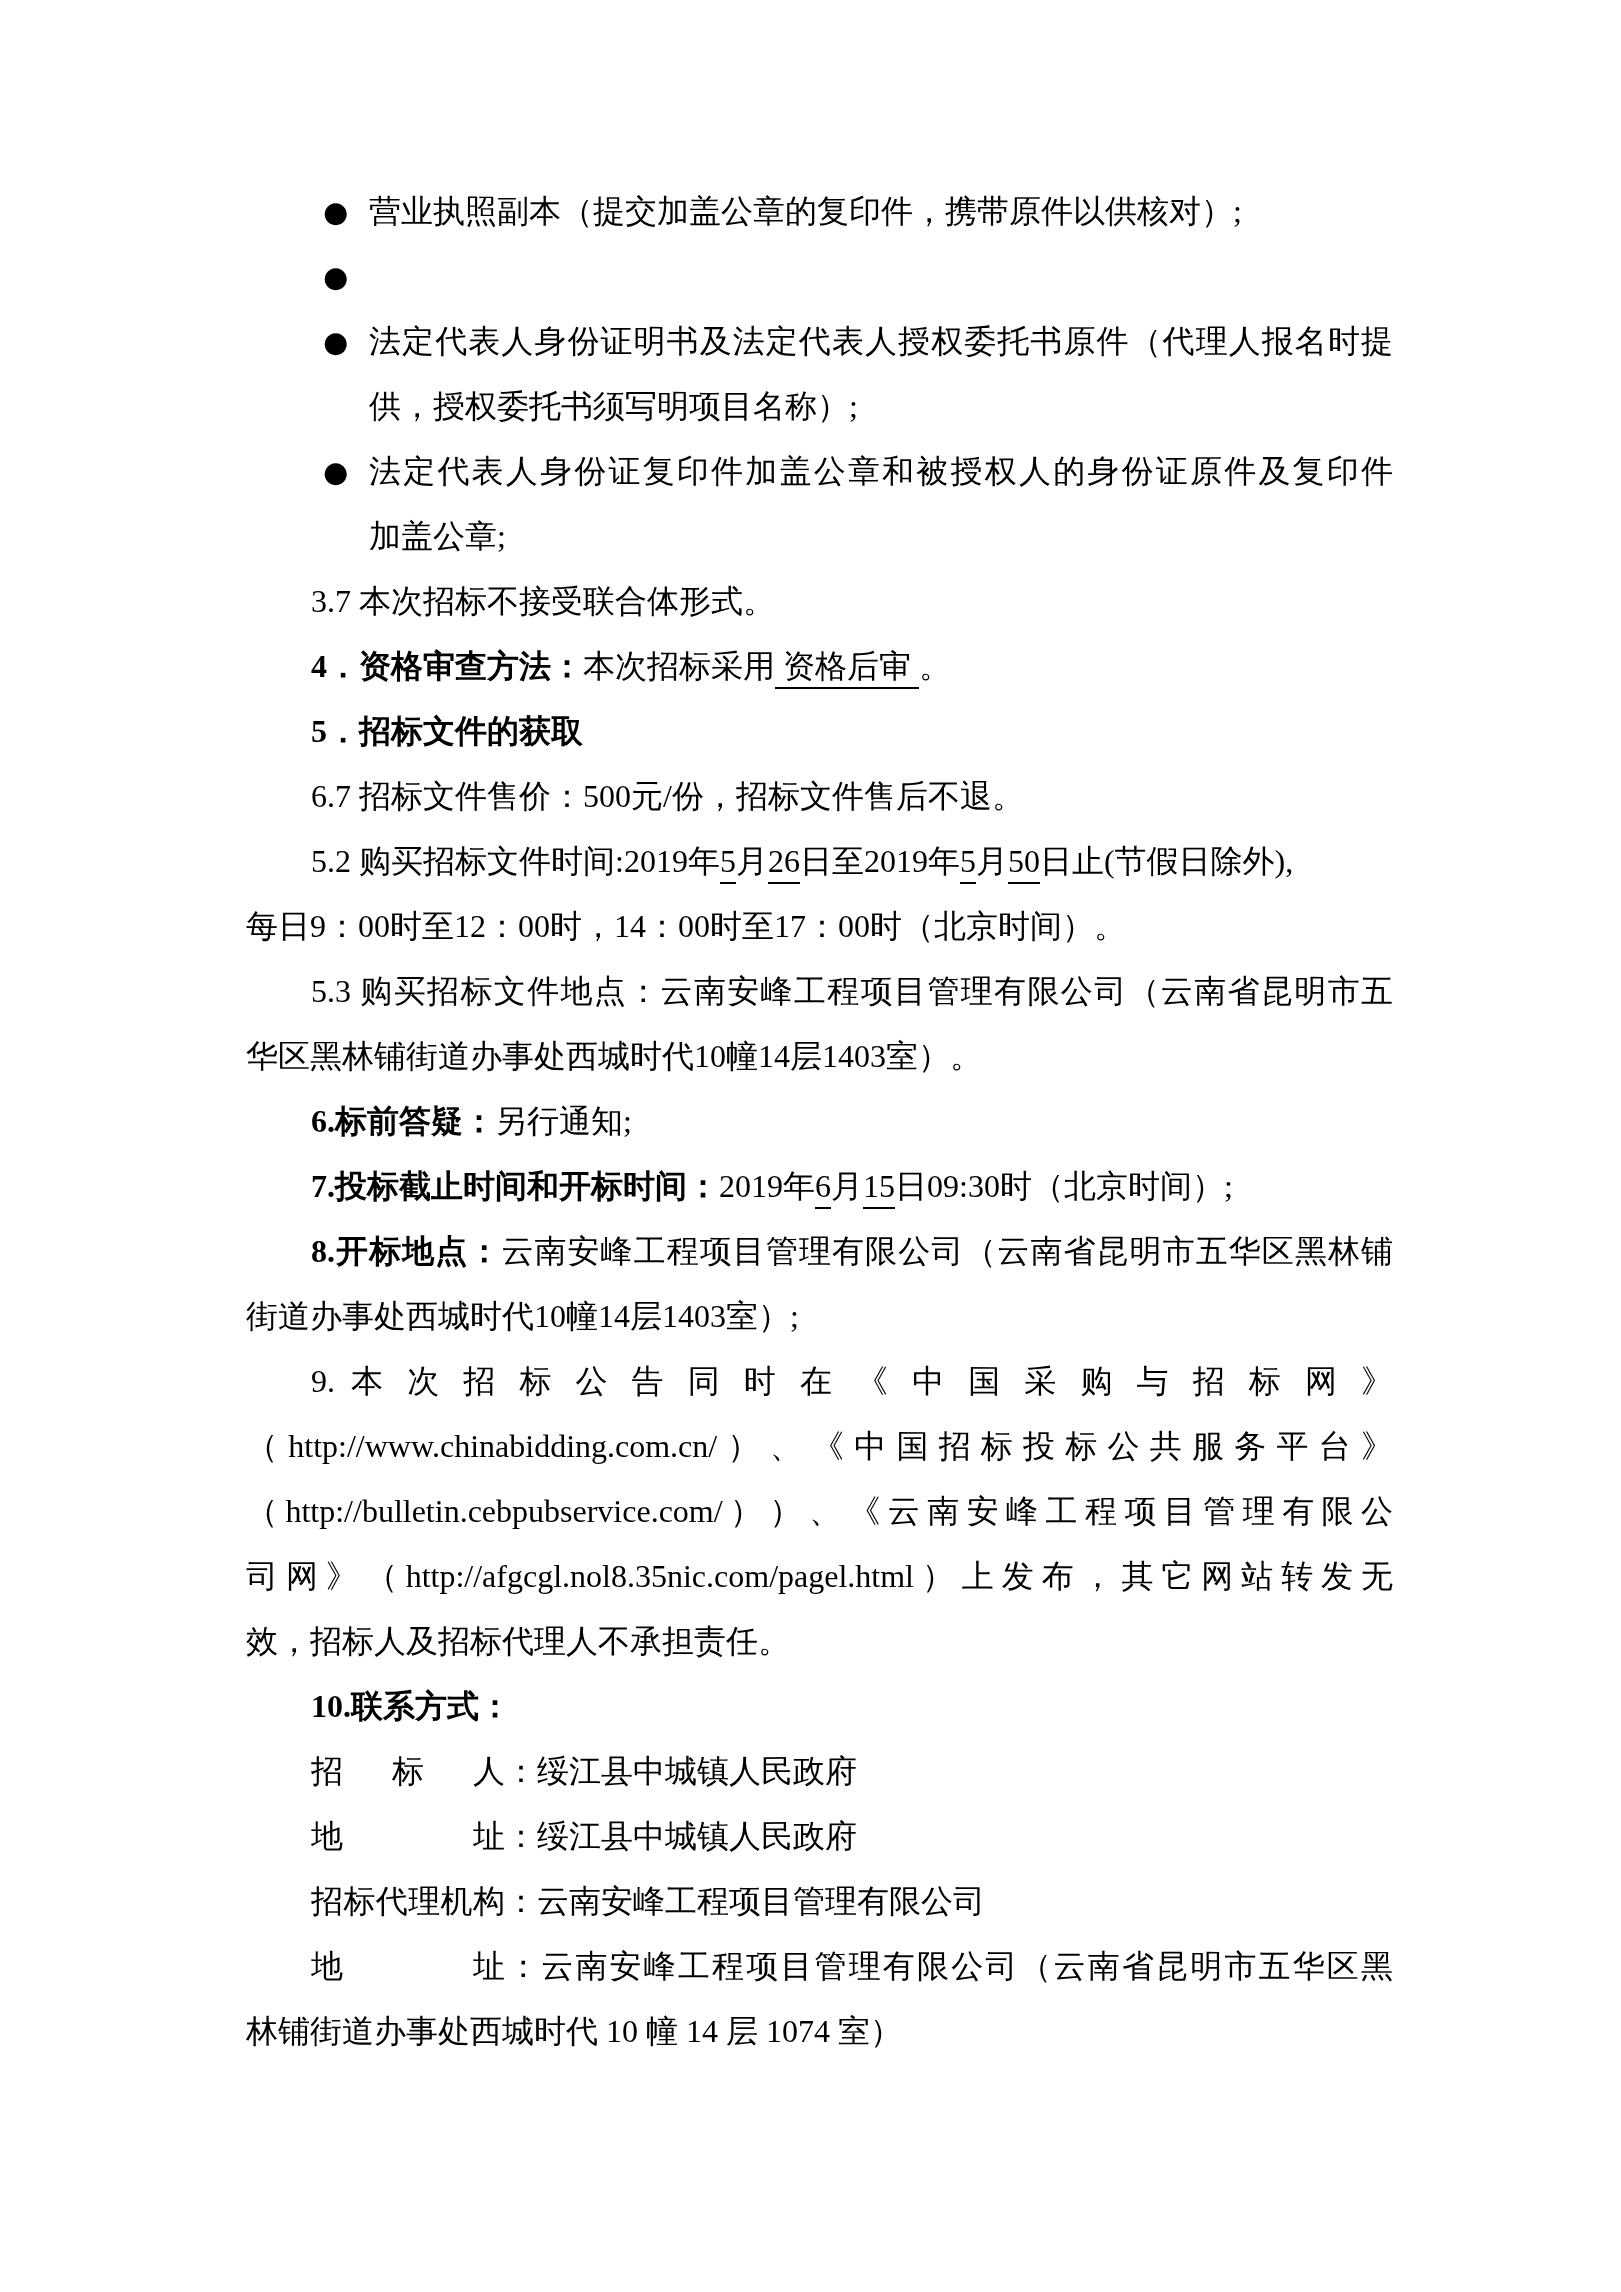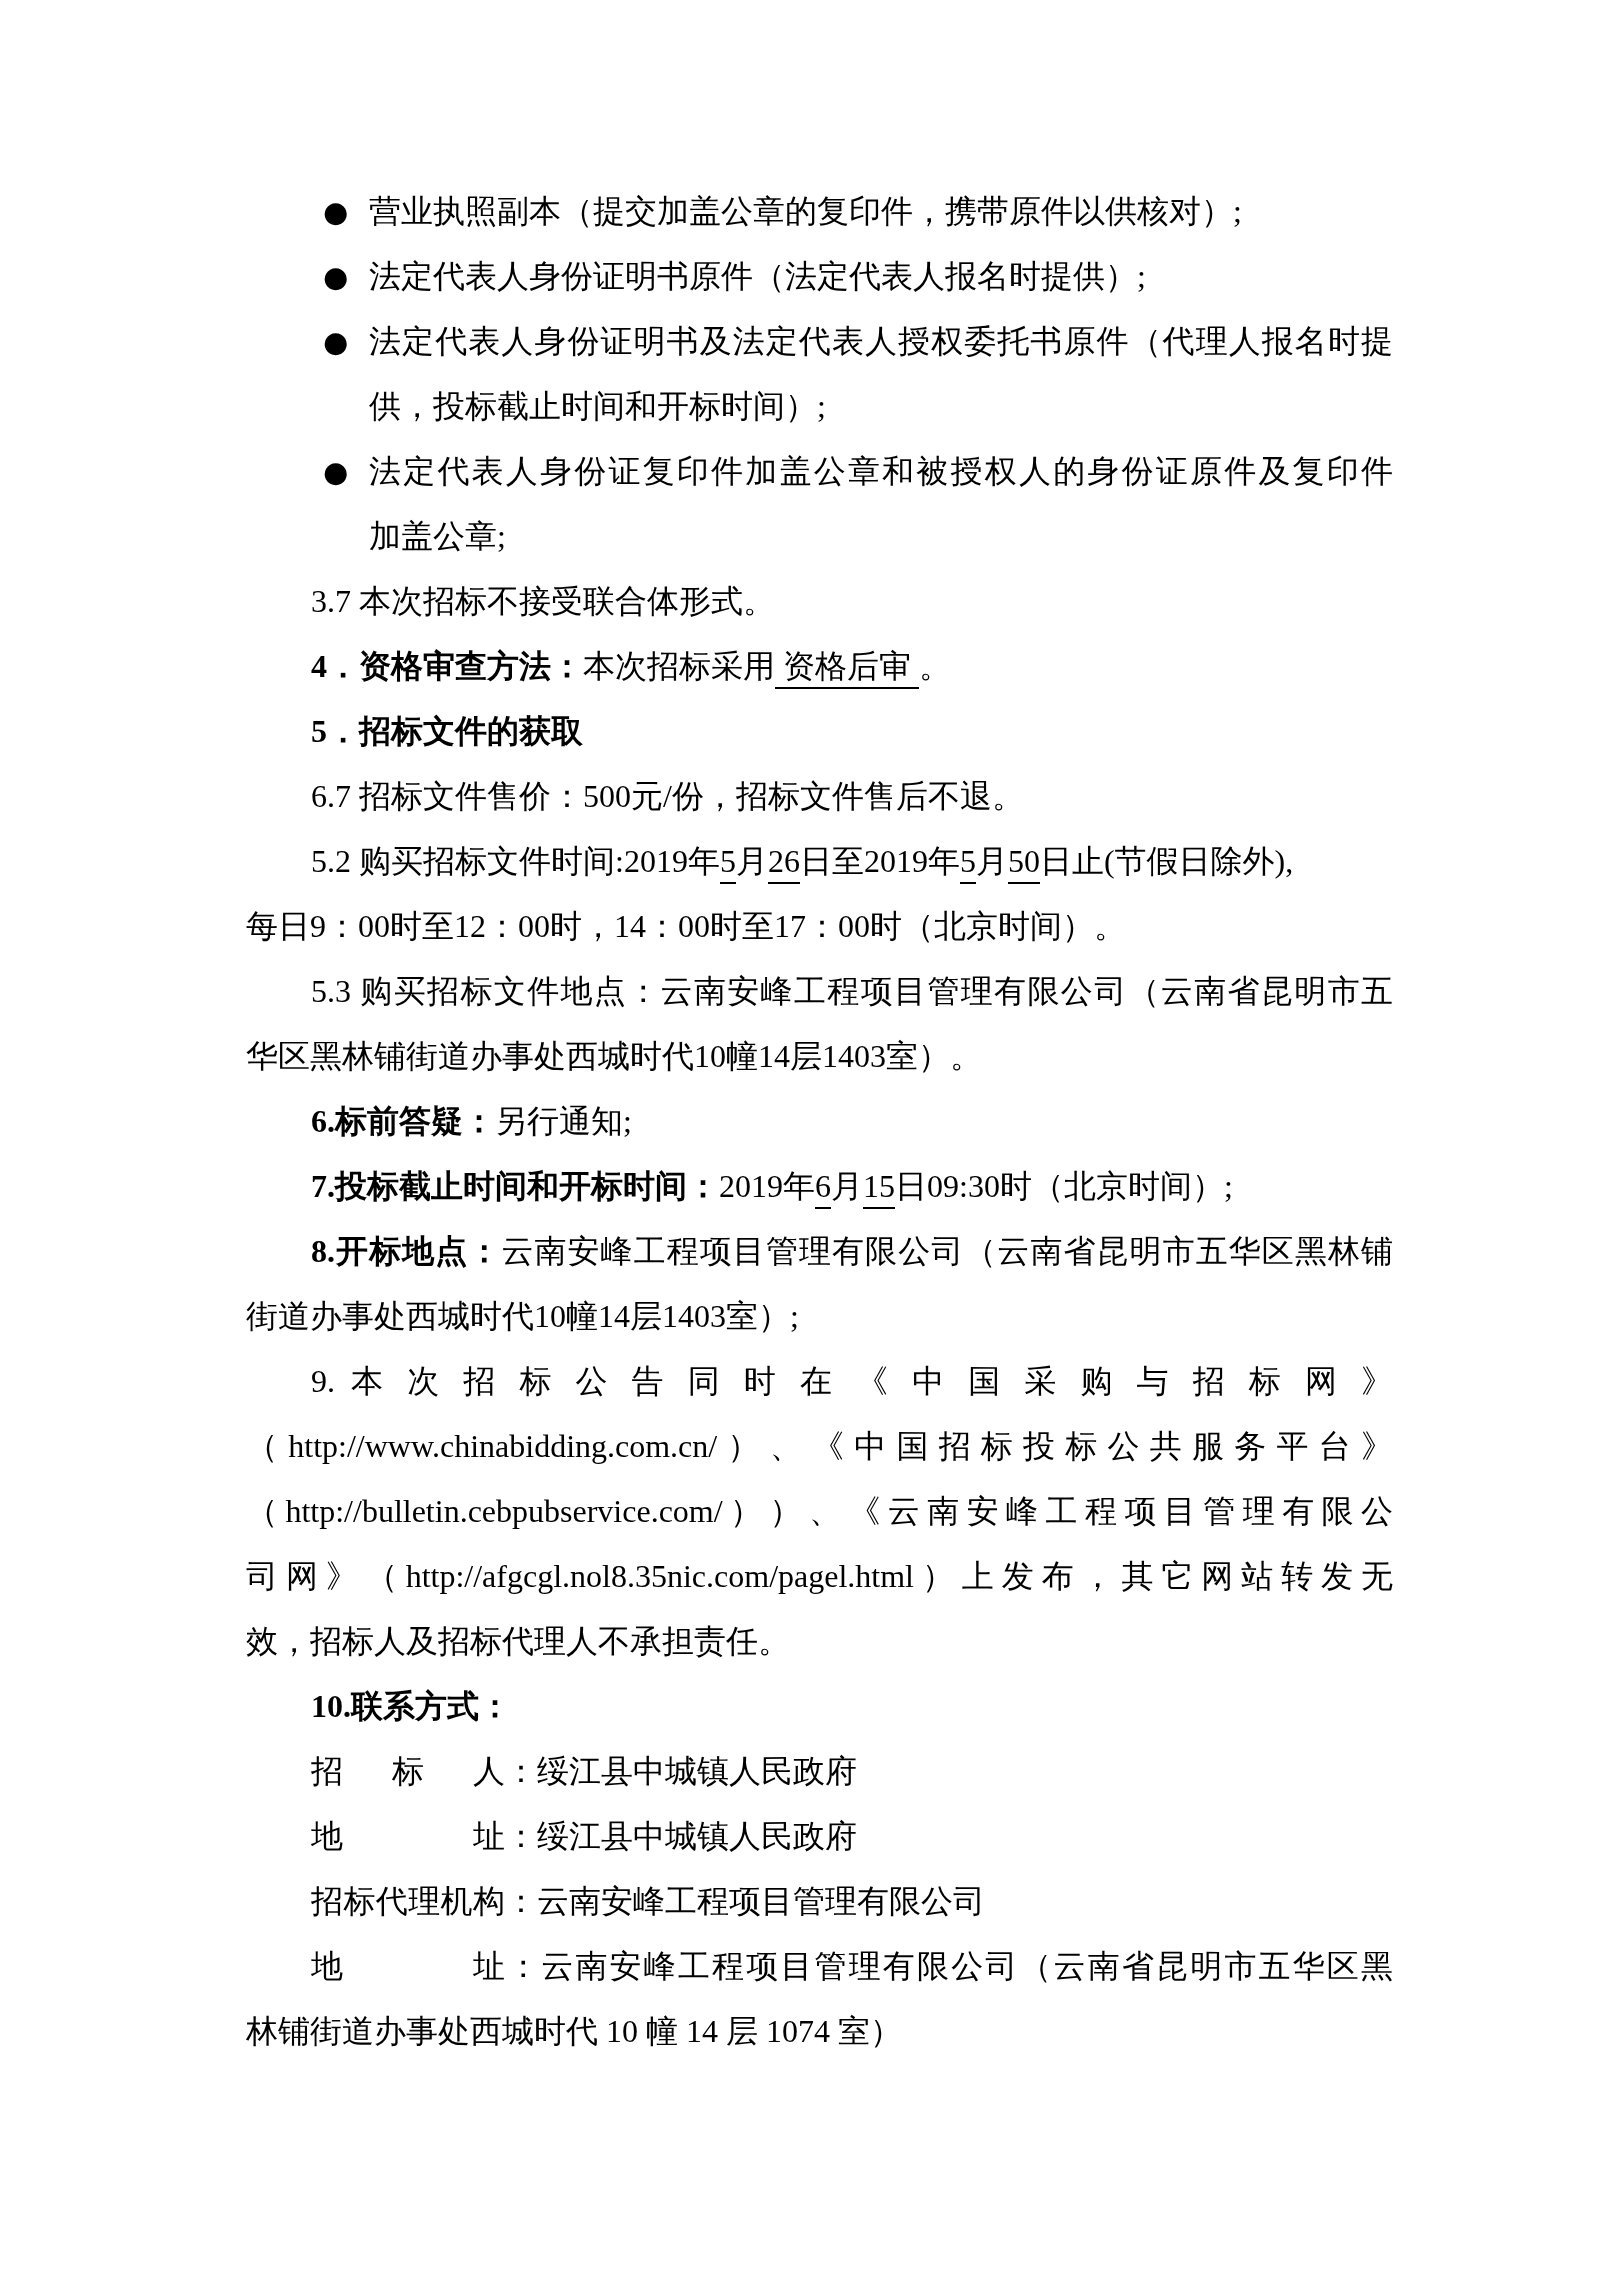--- a/index.html
+++ b/index.html
@@ -50,29 +50,28 @@
 
 <div class="doc">
 
   <div class="line bullet-line">
     <span class="bullet">●</span>
     <span>营业执照副本（提交加盖公章的复印件，携带原件以供核对）;</span>
   </div>
 
   <div class="line bullet-line">
     <span class="bullet">●</span>
-    <span>法定代表人身份证明书原件（法定代表人报名时提供）;</span>
   </div>
 
   <div class="line bullet-line jlast">
     <span class="bullet">●</span>
     <span>法定代表人身份证明书及法定代表人授权委托书原件（代理人报名时提</span>
   </div>
   <div class="line bullet-cont">
-    <span>供，投标截止时间和开标时间）;</span>
+    <span>供，授权委托书须写明项目名称）;</span>
   </div>
 
   <div class="line bullet-line jlast">
     <span class="bullet">●</span>
     <span>法定代表人身份证复印件加盖公章和被授权人的身份证原件及复印件</span>
   </div>
   <div class="line bullet-cont">
     <span>加盖公章;</span>
   </div>
 

